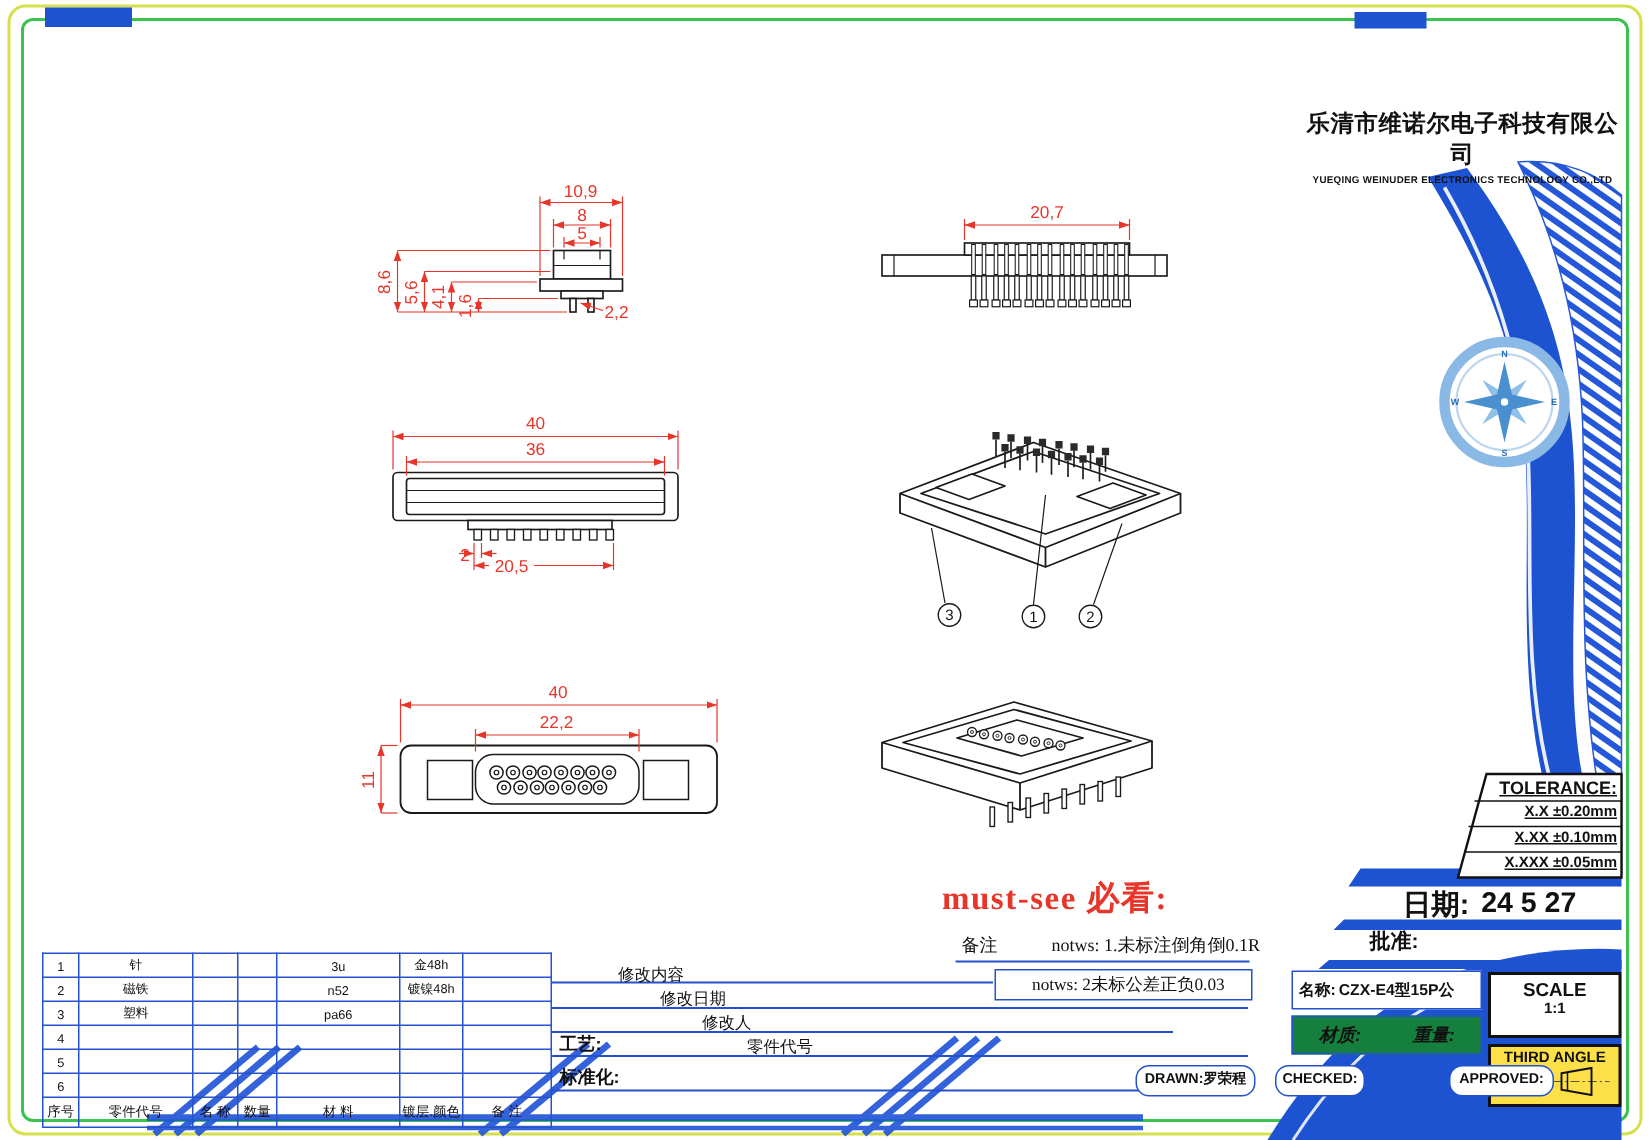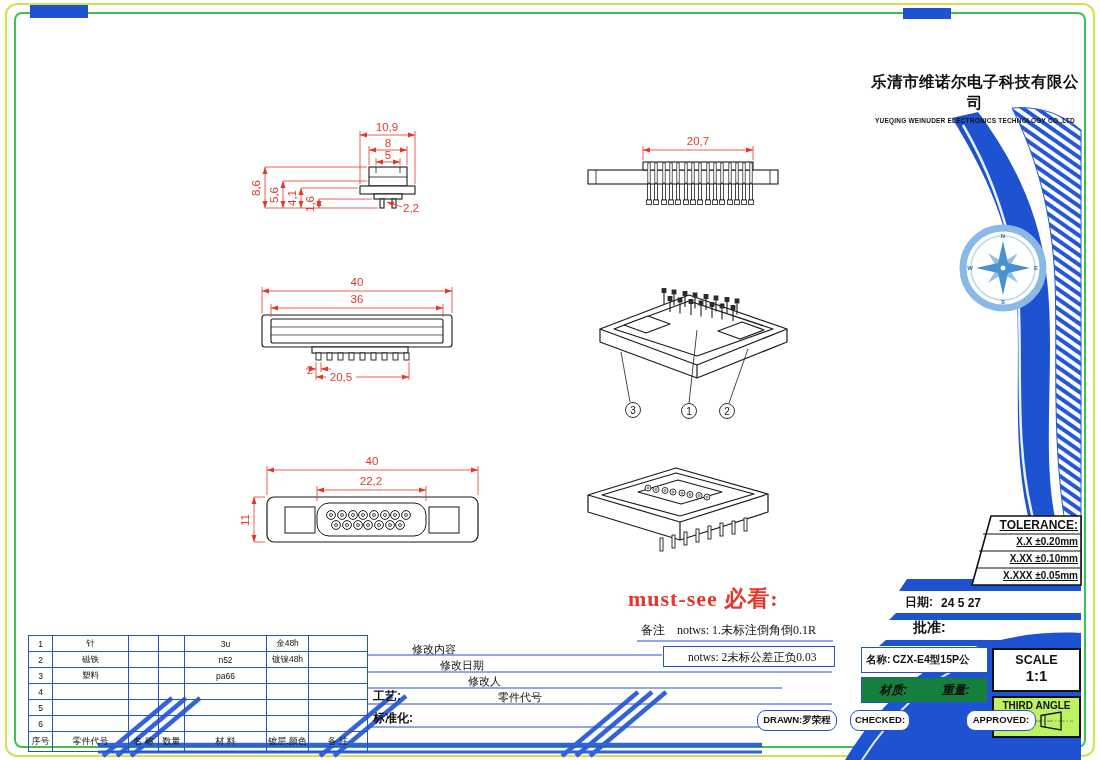--- a/index.html
+++ b/index.html
@@ -10,37 +10,37 @@
   .frame-inner{left:14px;top:12px;right:14px;bottom:12px;border:2px solid #3cc24f;border-radius:8px;}
   .tab{background:#1d53d0;}
   .sheet-svg{left:0;top:0;width:1100px;height:760px;}
   .dim{font:11.5px "Liberation Sans",sans-serif;fill:#e8352a;}
   .co{font:10px "Liberation Sans",sans-serif;fill:#111;}
   .cmp{font:bold 6px "Liberation Sans",sans-serif;fill:#2a6db5;}
   .company{left:868px;top:72px;width:214px;text-align:center;}
   .company .cn{font-size:15.5px;font-weight:bold;letter-spacing:.5px;}
   .company .en{font-size:6.5px;font-weight:bold;margin-top:3px;letter-spacing:.2px;}
   .mustsee{left:628px;top:584px;font:bold 22px "Liberation Serif",serif;color:#e8352a;letter-spacing:1px;}
-  .remarks{left:641px;top:622px;font:12px "Liberation Serif",serif;display:flex;gap:12px;}
+  .remarks{left:641px;top:622px;font:12px "Liberation Serif",serif;display:flex;gap:36px;}
   .note2{left:663px;top:646px;width:172px;height:21px;border:1px solid #2452cc;
          font:11.5px "Liberation Serif",serif;line-height:21px;padding-left:24px;box-sizing:border-box;}
   .tol{left:975px;top:518px;width:103px;text-align:right;padding-right:3px;text-decoration:underline;}
   .tol .t{font-size:12px;font-weight:bold;height:15px;}
   .tol .r{font-size:10px;font-weight:bold;height:17px;line-height:17px;}
-  .daterow{left:905px;top:592px;width:176px;height:21px;display:flex;gap:8px;
-           align-items:center;font-size:12px;font-weight:bold;}
+  .daterow{left:905px;top:592px;width:176px;height:21px;display:flex;gap:8px;justify-content:center;
+           align-items:center;font-size:19px;font-weight:bold;}
   .approw{left:913px;top:619px;font-size:14px;font-weight:bold;}
   .namebox{left:861px;top:647px;width:127px;height:26px;border:1.5px solid #2452cc;background:#fff;
            font-size:10.5px;font-weight:bold;display:flex;align-items:center;padding-left:4px;gap:2px;box-sizing:border-box;}
   .matbox{left:861px;top:677px;width:127px;height:26px;border:1.5px solid #2452cc;background:#15803d;
           font-style:italic;font-weight:bold;font-size:12px;display:flex;align-items:center;justify-content:space-around;box-sizing:border-box;}
   .scalebox{left:992px;top:648px;width:89px;height:44px;border:2px solid #111;background:#fff;text-align:center;box-sizing:border-box;}
   .scalebox .l{font-size:12.5px;font-weight:bold;margin-top:3px;}
-  .scalebox .v{font-size:15px;font-weight:bold;}
-  .thirdbox{left:992px;top:696px;width:89px;height:42px;border:2px solid #111;background:#bef264;text-align:center;box-sizing:border-box;}
+  .scalebox .v{font-size:10px;font-weight:bold;}
+  .thirdbox{left:992px;top:696px;width:89px;height:42px;border:2px solid #111;background:#fde047;text-align:center;box-sizing:border-box;}
   .thirdbox .l{font-size:10px;font-weight:bold;margin-top:2px;}
   .sign{height:21px;border:1.5px solid #2452cc;border-radius:9px;background:#fff;font-size:9.5px;
         font-weight:bold;line-height:18px;text-align:center;box-sizing:border-box;}
   .rev{font-size:11px;}
   .revb{font-size:12px;font-weight:bold;}
   table.parts{position:absolute;left:28px;top:635px;width:340px;border-collapse:collapse;table-layout:fixed;}
   table.parts td{border:1px solid #2452cc;font-size:8.5px;text-align:center;padding:0;height:15px;overflow:hidden;}
   table.parts tr.hdr td{height:19px;font-size:9px;}
 </style>
 </head>

